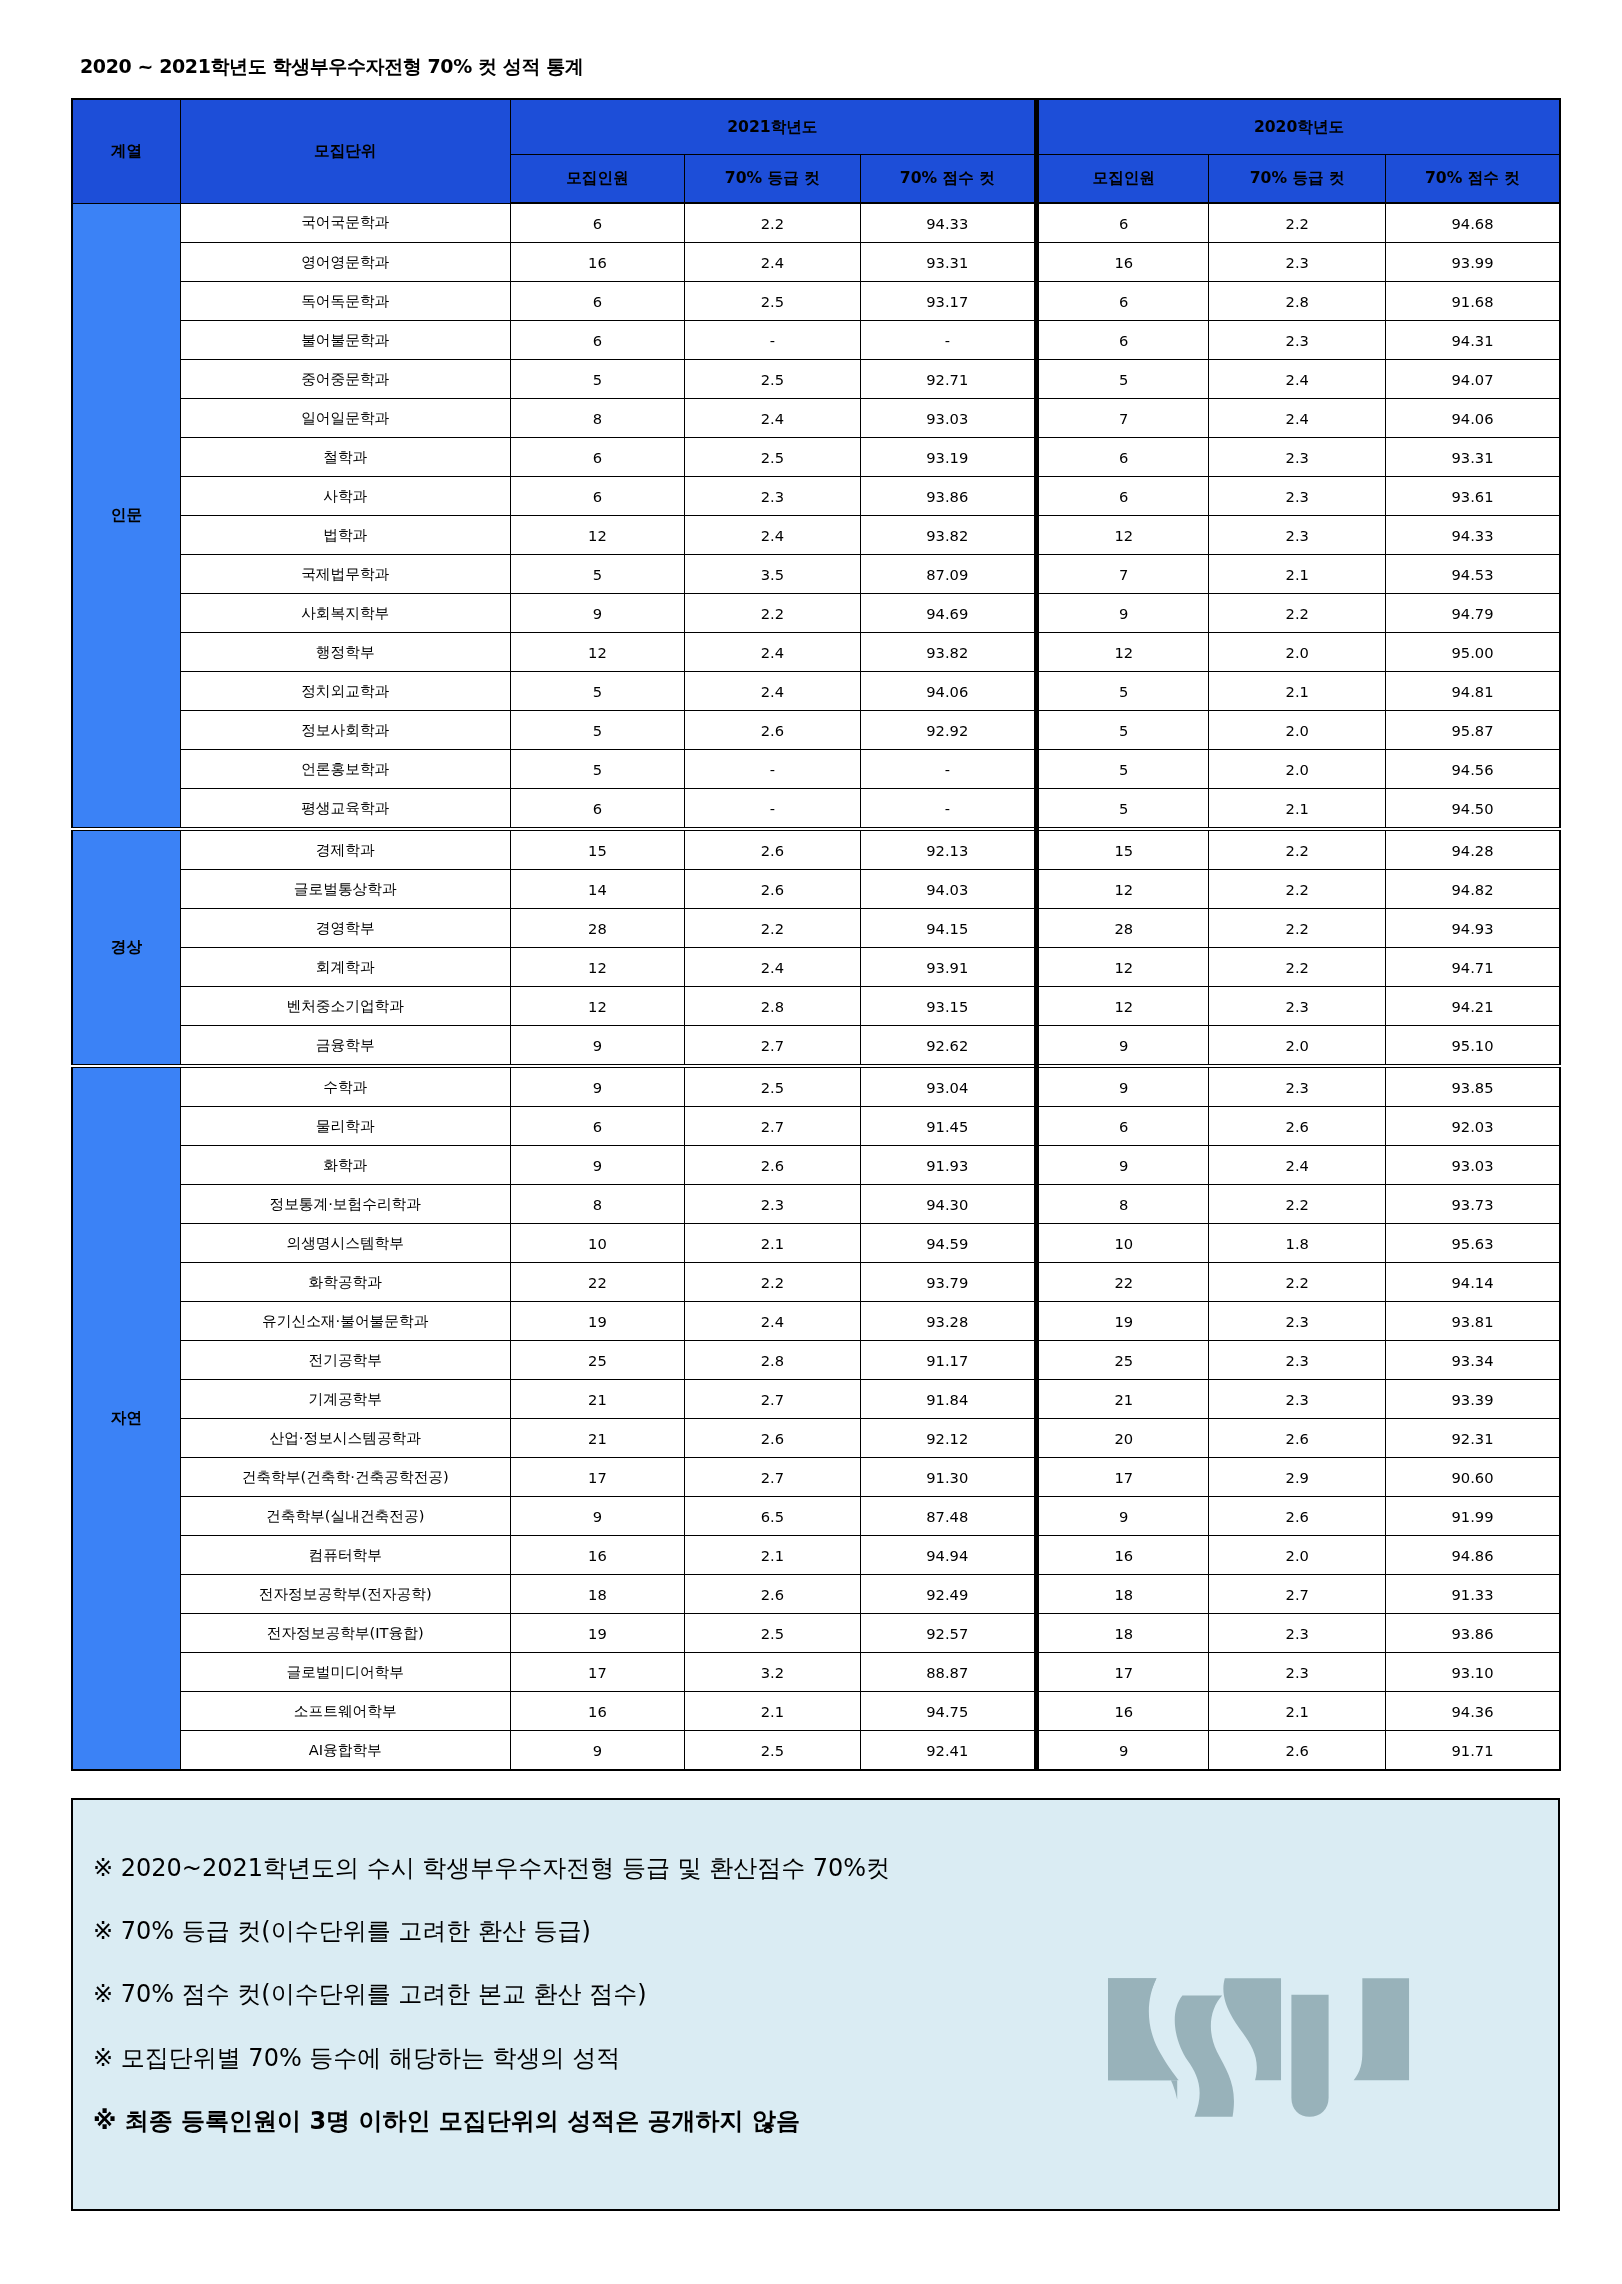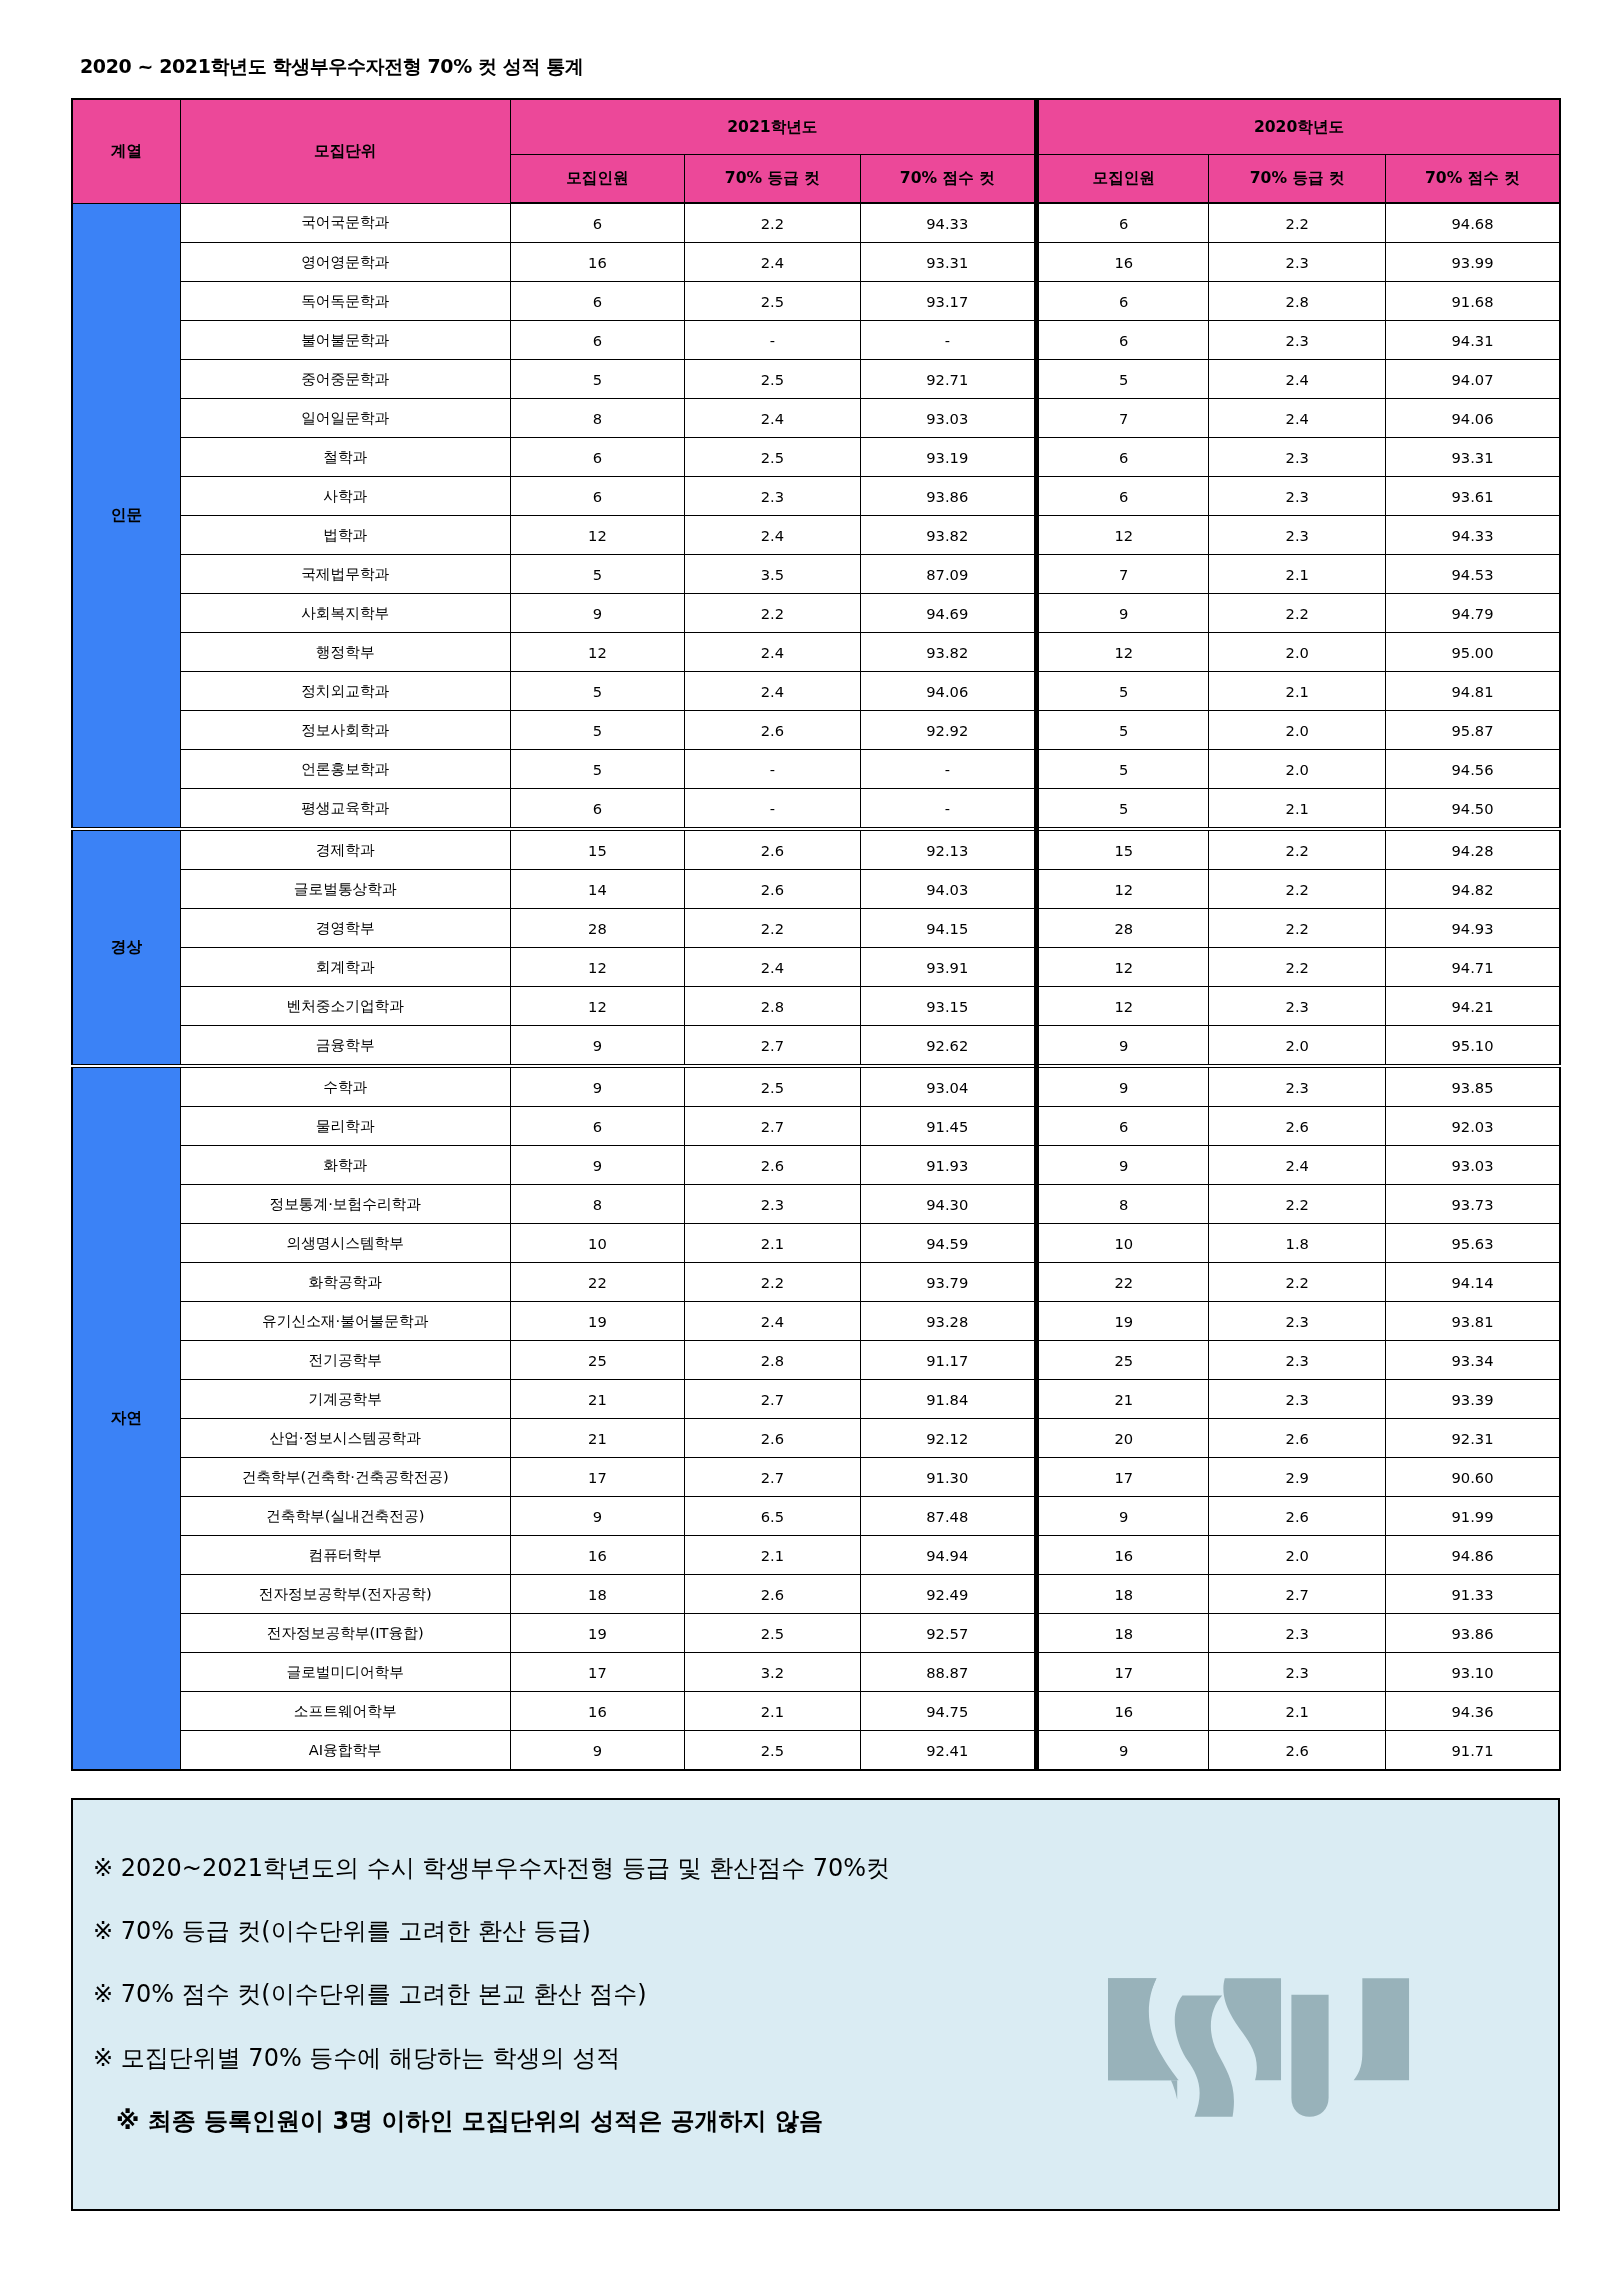--- a/index.html
+++ b/index.html
@@ -1,31 +1,31 @@
 <!DOCTYPE html>
 <html style="font-size:14px"><head>
 <meta charset="utf-8">
 <style>
   html, body { margin:0; padding:0; background:#ffffff; }
   body { width:1622px; height:2284px; position:relative; font-family:"DejaVu Sans","Liberation Sans",sans-serif; color:#000; }
   .title { position:absolute; left:80px; top:54px; font-size:19px; font-weight:bold; letter-spacing:-0.4px; white-space:nowrap; }
   .sheet { position:absolute; left:71px; top:98px; width:1490px; }
   table.grid { border-collapse:collapse; table-layout:fixed; width:1490px; border:2.6px solid #000; }
   table.grid td, table.grid th { border:1.3px solid #000; text-align:center; vertical-align:middle; padding:0; font-size:14.7px; font-weight:normal; overflow:hidden; white-space:nowrap; }
-  table.grid thead th { background:#ec4899; font-weight:bold; font-size:15.6px; }
+  table.grid thead th { background:#1d4ed8; font-weight:bold; font-size:15.6px; }
   table.grid thead tr.h1 th { height:54px; }
   table.grid thead tr.h2 th { height:47px; }
   table.grid thead tr.h2 th { border-bottom:2.6px solid #000; }
   table.grid tbody td { height:38px; }
   .yr-split { border-right:5.2px solid #000 !important; }
   td.cat { font-weight:bold !important; font-size:15.6px !important; background:#3b82f6; }
   tr.sec-start td { border-top:4.3px double #000 !important; }
   .footer { position:absolute; left:71px; top:1798px; width:1485px; height:409px; background:#DAECF3; border:2.6px solid #000; }
   .note { position:absolute; left:20px; font-size:24px; white-space:nowrap; }
-  .note.bold { font-weight:bold;margin-left:23px; }
+  .note.bold { font-weight:bold; }
   .logo { position:absolute; left:1035px; top:178px; width:372px; height:139px; }
 </style>
 </head>
 <body>
 
 <div class="title">2020 ~ 2021학년도 학생부우수자전형 70% 컷 성적 통계</div>
 
 <div class="sheet">
   <table class="grid">
     <colgroup>

